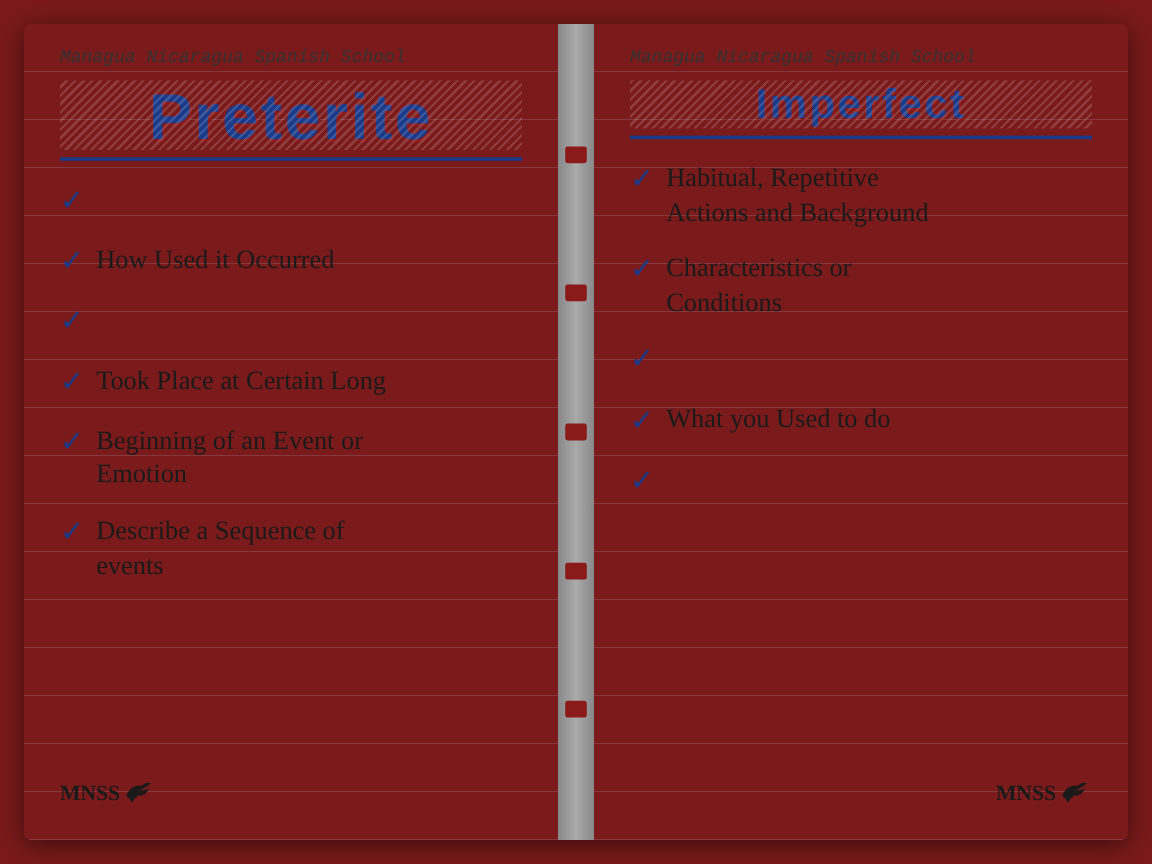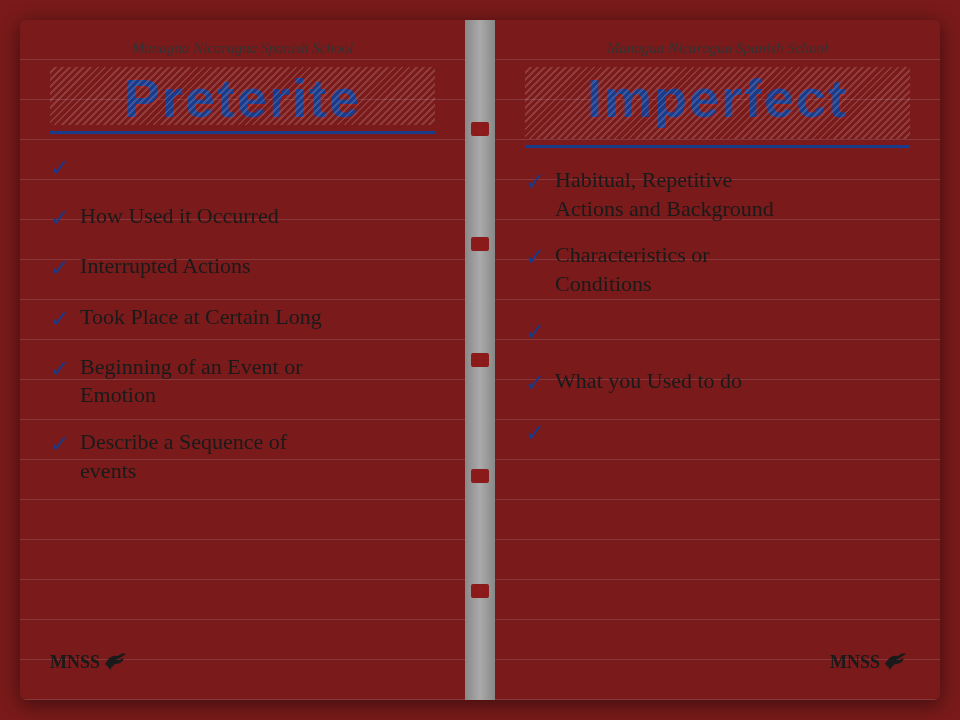--- a/index.html
+++ b/index.html
@@ -37,52 +37,51 @@
     .page-left {
       background: linear-gradient(to right, #f0f0eb, #f8f8f4);
       border-right: none;
     }
 
     .page-right {
       background: linear-gradient(to left, #f0f0eb, #f8f8f4);
     }
 
     .school-name {
-      font-family: Liberation Serif, serif;
+      font-family: Liberation Mono, monospace;
       font-style: italic;
       font-size: 15px;
       color: #333;
-      text-align: center;
       margin-bottom: 10px;
     }
 
     .title-preterite {
       text-align: center;
       font-size: 54px;
       font-weight: 900;
       font-family: Impact, Arial Black, sans-serif;
       color: #1a3a8a;
       text-shadow: 2px 2px 0 #8b1a1a, -1px -1px 0 #8b1a1a;
       letter-spacing: 2px;
       margin-bottom: 18px;
       padding-bottom: 2px;
       border-bottom: 3px solid #1a3a8a;
       position: relative;
     }
 
     .title-imperfect {
       text-align: center;
-      font-size: 54px;
+      font-size: 35px;
       font-weight: 900;
       font-family: Impact, Arial Black, sans-serif;
       color: #1a3a8a;
       text-shadow: 2px 2px 0 #8b1a1a, -1px -1px 0 #8b1a1a;
       letter-spacing: 2px;
       margin-bottom: 18px;
-      padding-bottom: 16px;
+      padding-bottom: 6px;
       border-bottom: 3px solid #1a3a8a;
     }
 
     
     .title-preterite::after,
     .title-imperfect::after {
       content: '';
       position: absolute;
       top: 0; left: 0; right: 0; bottom: 6px;
       background: repeating-linear-gradient(
@@ -210,21 +209,20 @@
     <ul class="items-list">
       <li>
         <span class="checkmark">✓</span>
       </li>
       <li>
         <span class="checkmark">✓</span>
         <span class="item-text">How Used it Occurred</span>
       </li>
       <li>
         <span class="checkmark">✓</span>
-        <span class="item-text">Interrupted Actions</span>
       </li>
       <li>
         <span class="checkmark">✓</span>
         <span class="item-text">Took Place at Certain Long</span>
       </li>
       <li>
         <span class="checkmark">✓</span>
         <span class="item-text">Beginning of an Event or<br>Emotion</span>
       </li>
       <li>

